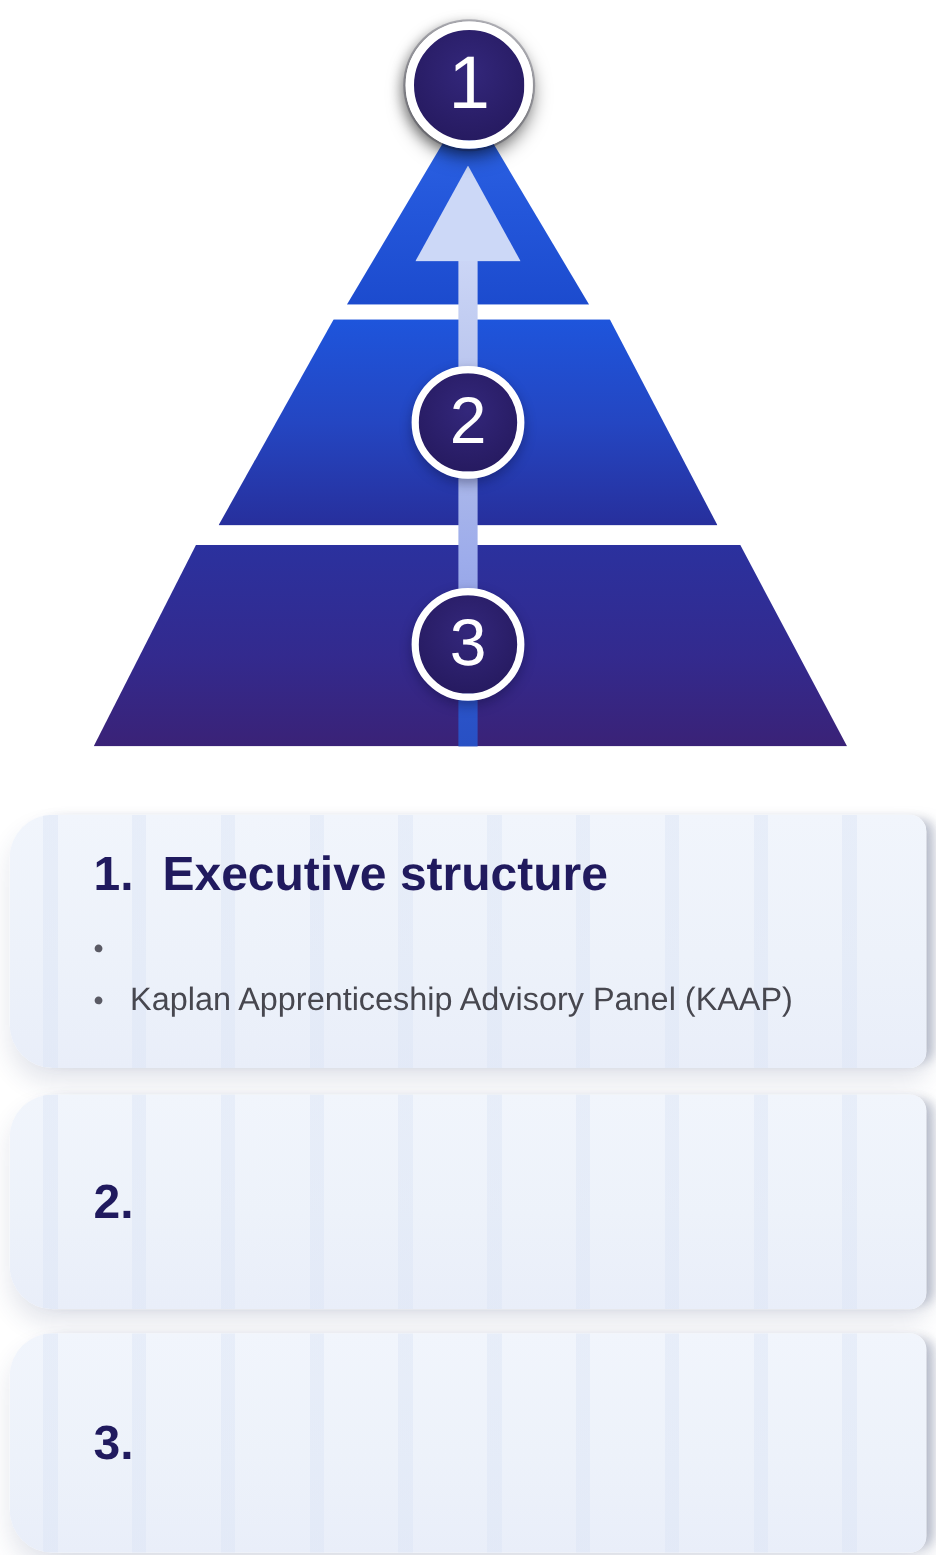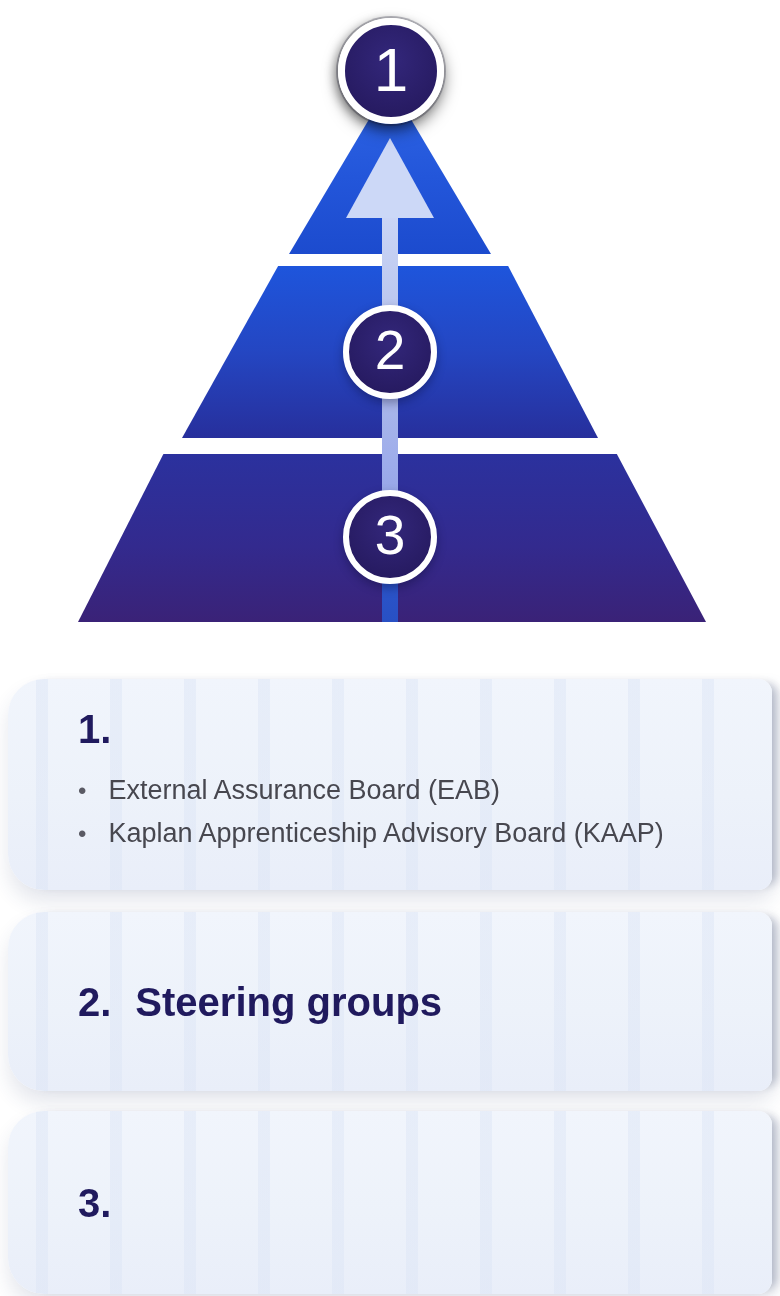--- a/index.html
+++ b/index.html
@@ -101,37 +101,36 @@
       <span class="badge-num">2</span>
     </div>
     <div class="badge badge3">
       <span class="badge-num">3</span>
     </div>
   </div>
 
   <section class="card card1">
     <h2 class="card-title">
       <span class="num">1.</span>
+      <span>Executive structure</span>
     </h2>
     <ul class="bullet-list">
       <li class="bullet-item">
         <span class="bullet-dot">•</span>
-        <span>External Assurance Board (EAB)</span>
       </li>
       <li class="bullet-item">
         <span class="bullet-dot">•</span>
-        <span>Kaplan Apprenticeship Advisory Board (KAAP)</span>
+        <span>Kaplan Apprenticeship Advisory Panel (KAAP)</span>
       </li>
     </ul>
   </section>
 
   <section class="card card2">
     <h2 class="card-title">
       <span class="num">2.</span>
-      <span>Steering groups</span>
     </h2>
   </section>
 
   <section class="card card3">
     <h2 class="card-title">
       <span class="num">3.</span>
     </h2>
   </section>
 
 </div>

